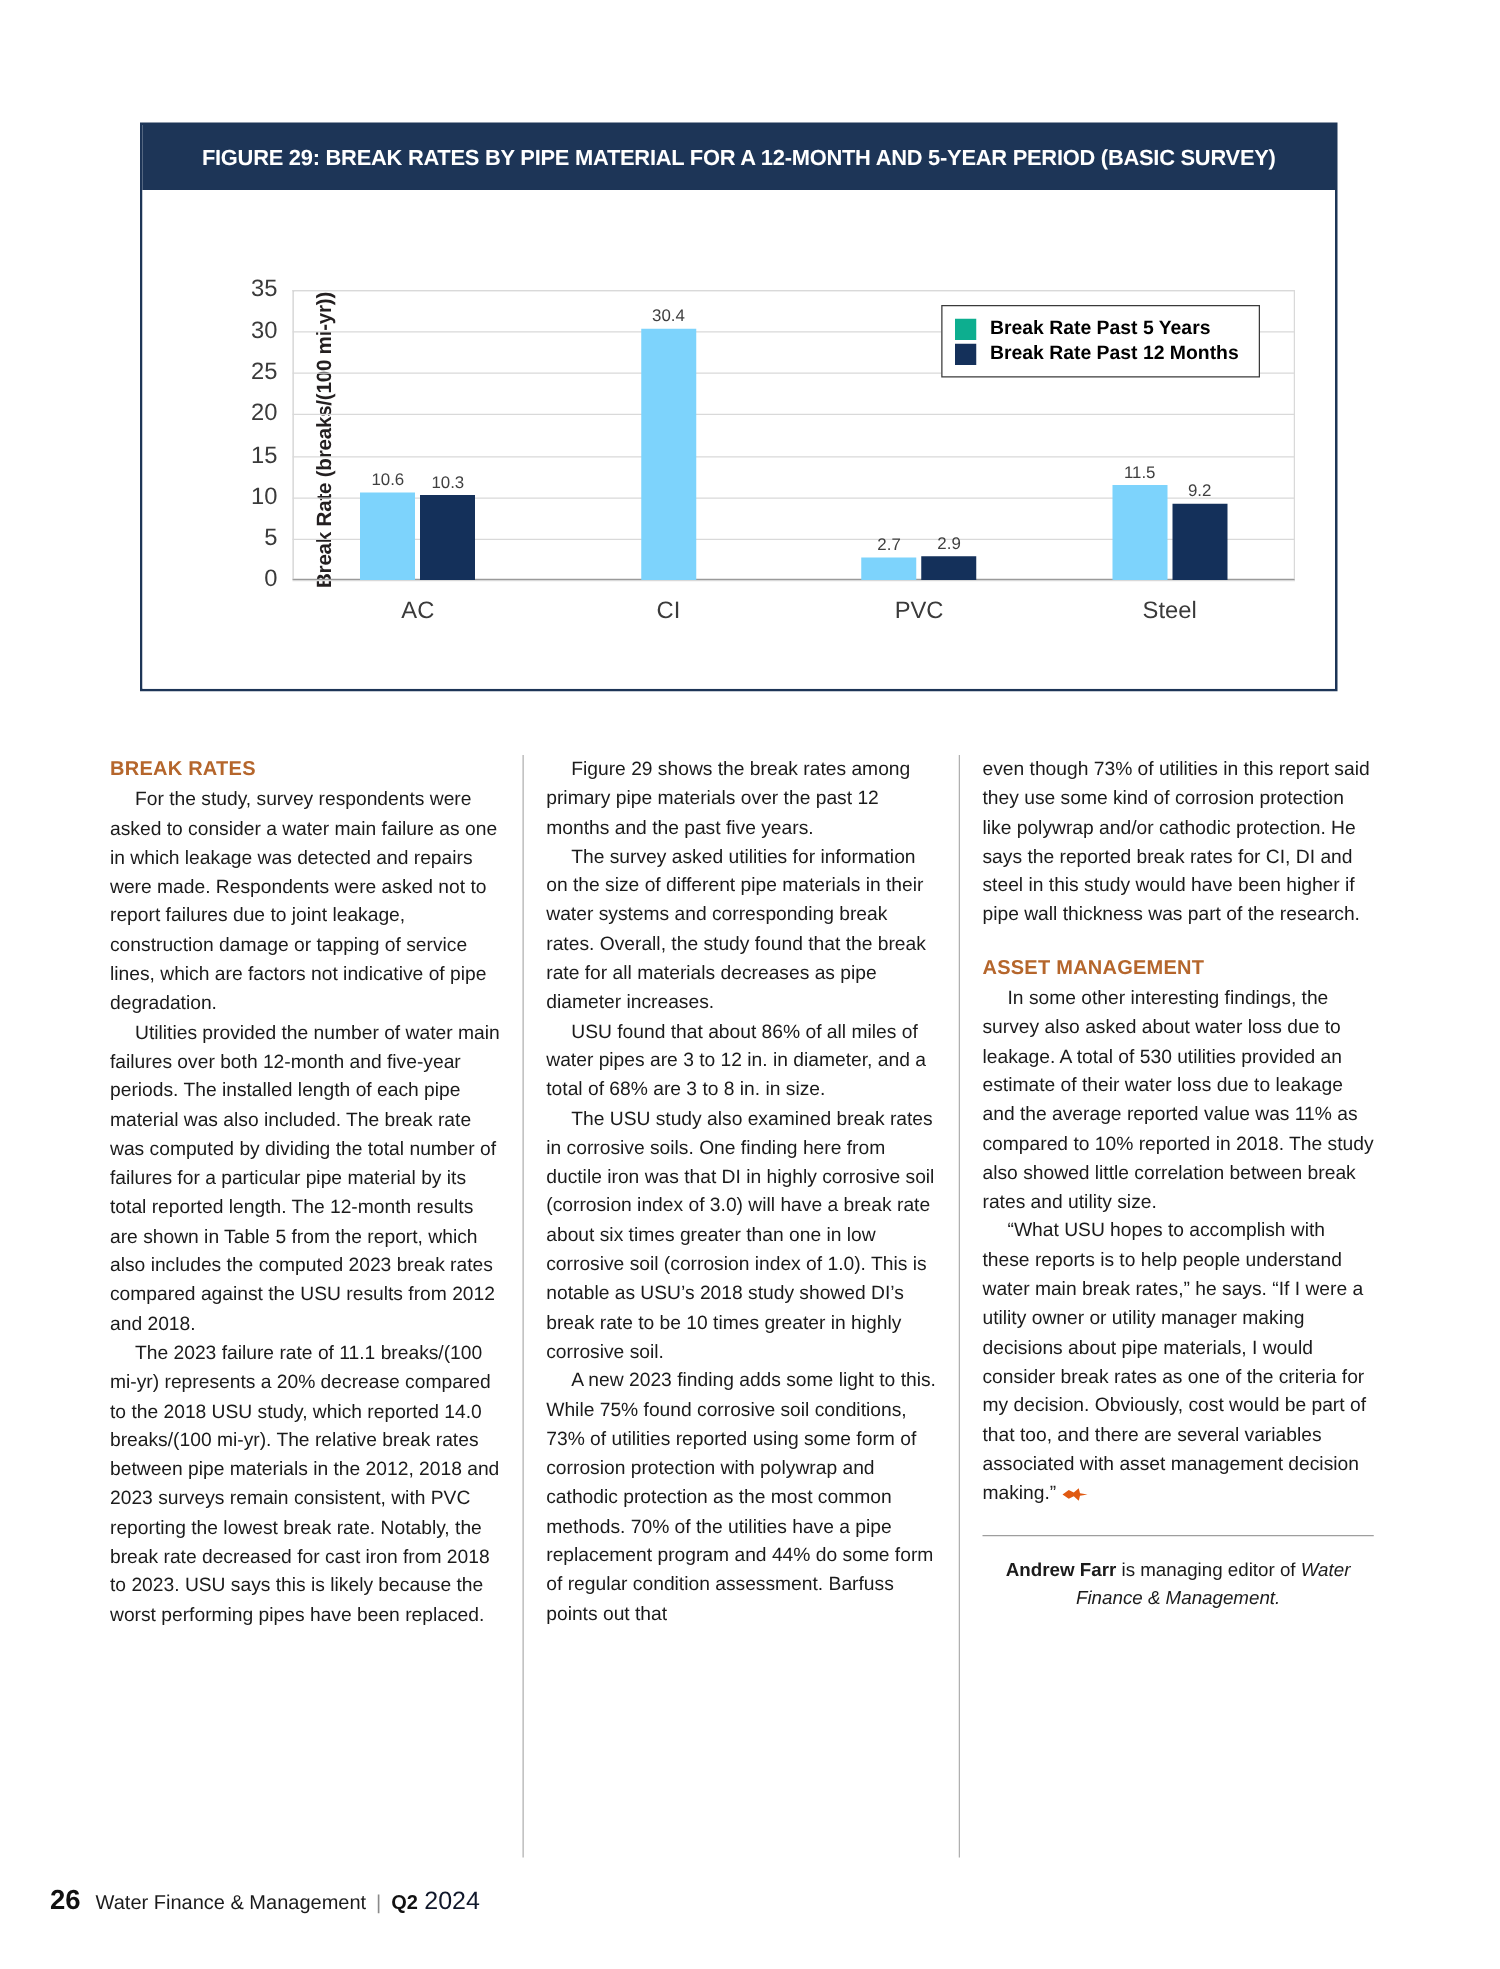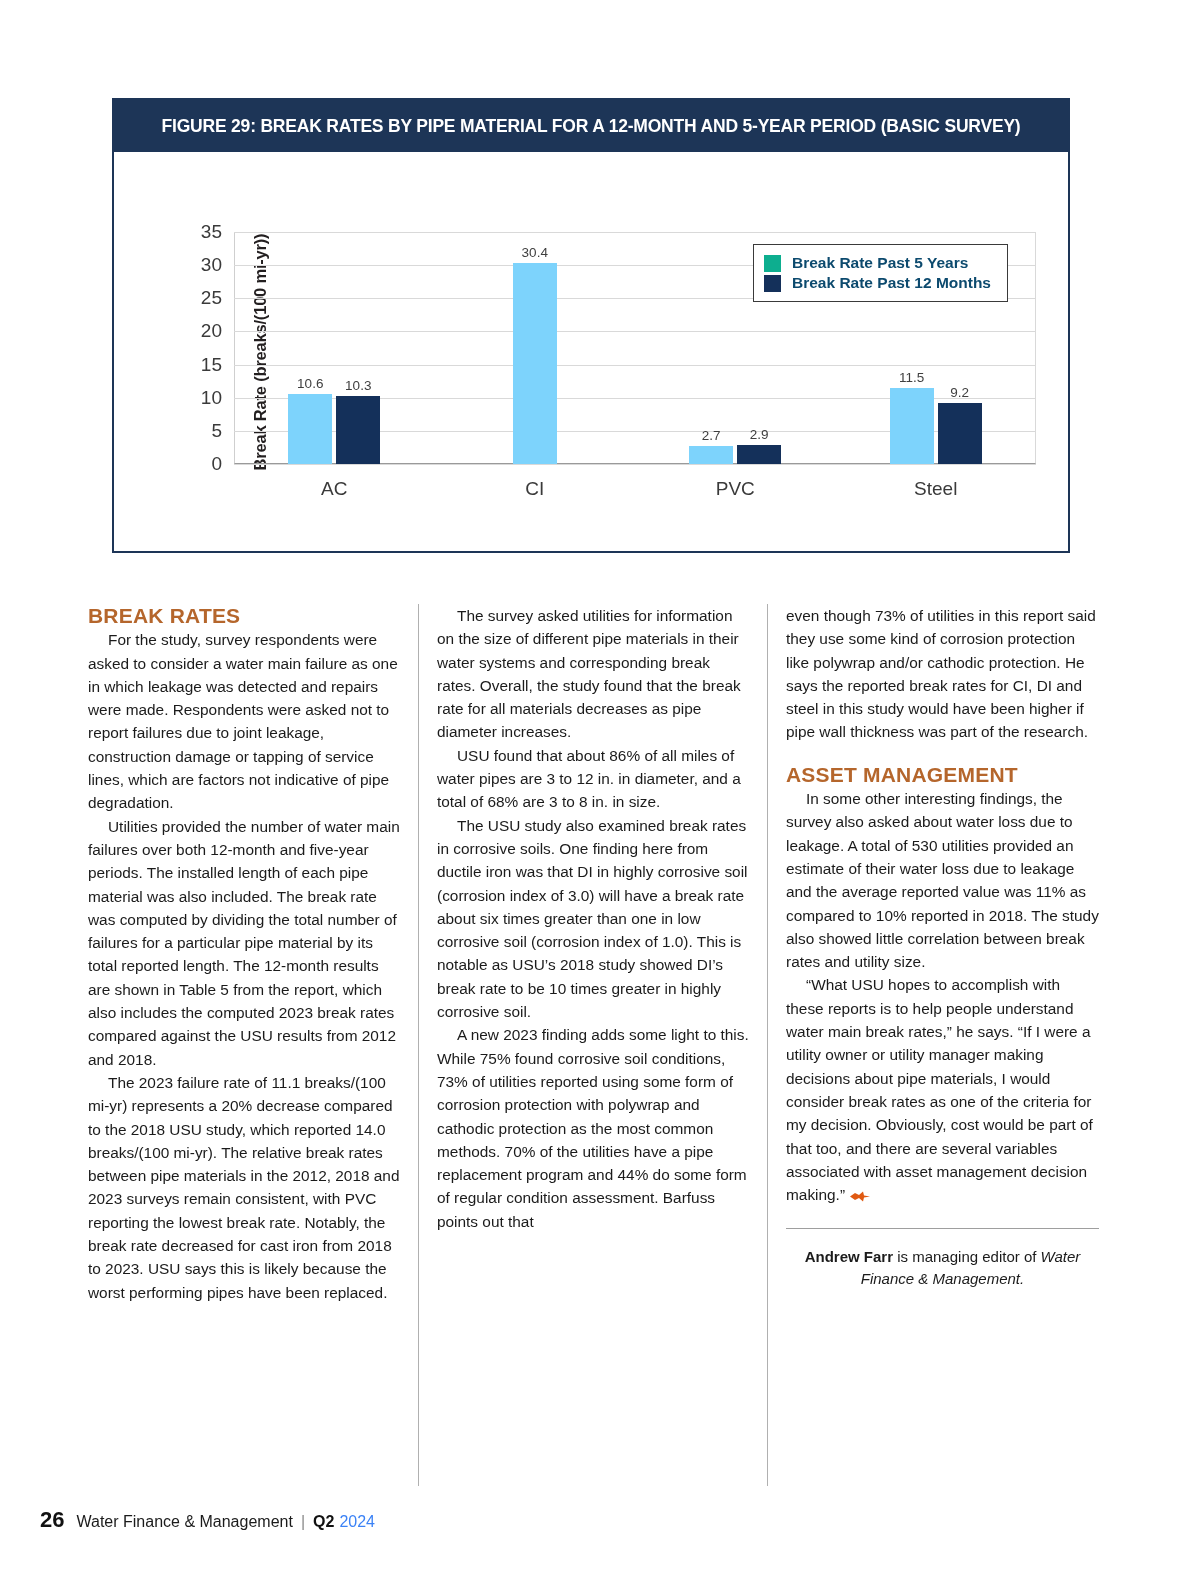--- a/index.html
+++ b/index.html
@@ -148,21 +148,21 @@
   .legend-sw {
     width: 17px; height: 17px;
     margin-right: 11px;
     flex: none;
   }
   .legend-sw.g5 { background: #0dae8f; }
   .legend-sw.g12 { background: #14305a; }
   .legend-lbl {
     font-size: 15.5px;
     font-weight: bold;
-    color: #0c4a6e;
+    color: #000000;
     white-space: nowrap;
   }
 
   
   .cols {
     position: absolute;
     left: 88px;
     top: 604px;
     width: 1024px;
     height: 890px;
@@ -182,21 +182,21 @@
     top: 0;
     width: 1px;
     height: 882px;
     background: #b0b0b0;
   }
   .divider.d1 { left: 330px; }
   .divider.d2 { left: 679px; }
 
   h2.sec {
     margin: 0 0 1px 0;
-    font-size: 21px;
+    font-size: 16px;
     font-weight: bold;
     color: #b5662c;
     letter-spacing: 0.2px;
   }
   h2.sec.mt { margin-top: 19px; }
   p.para {
     margin: 0;
     text-indent: 20px;
     text-align: left;
   }
@@ -244,21 +244,21 @@
   .footer .mag {
     font-size: 16px;
     color: #1b1b1b;
   }
   .footer .sep {
     color: #8a8a8a;
     margin: 0 8px;
     font-size: 16px;
   }
   .footer .q { font-size: 16px; font-weight: bold; color: #111; }
-  .footer .yr { font-size: 16px; color: #3b82f6; margin-left: 5px; }
+  .footer .yr { font-size: 20px; color: #0f172a; margin-left: 5px; }
 </style>
 </head>
 <body>
 
 <div class="figure-wrap">
 
   <div class="figure-title-band">
     <span class="ttl">FIGURE 29: BREAK RATES BY PIPE MATERIAL FOR A 12-MONTH AND 5-YEAR PERIOD (BASIC SURVEY)</span>
   </div>
 
@@ -352,20 +352,21 @@
   <div class="divider d2"></div>
 
   <div class="col c1">
     <h2 class="sec">BREAK RATES</h2>
     <p class="para">For the study, survey respondents were asked to consider a water main failure as one in which leakage was detected and repairs were made. Respondents were asked not to report failures due to joint leakage, construction damage or tapping of service lines, which are factors not indicative of pipe degradation.</p>
     <p class="para">Utilities provided the number of water main failures over both 12-month and five-year periods. The installed length of each pipe material was also included. The break rate was computed by dividing the total number of failures for a particular pipe material by its total reported length. The 12-month results are shown in Table 5 from the report, which also includes the computed 2023 break rates compared against the USU results from 2012 and 2018.</p>
     <p class="para">The 2023 failure rate of 11.1 breaks/(100 mi-yr) represents a 20% decrease compared to the 2018 USU study, which reported 14.0 breaks/(100 mi-yr). The relative break rates between pipe materials in the 2012, 2018 and 2023 surveys remain consistent, with PVC reporting the lowest break rate. Notably, the break rate decreased for cast iron from 2018 to 2023. USU says this is likely because the worst performing pipes have been replaced.</p>
   </div>
 
   <div class="col c2">
+    <p class="para">Figure 29 shows the break rates among primary pipe materials over the past 12 months and the past five years.</p>
     <p class="para">The survey asked utilities for information on the size of different pipe materials in their water systems and corresponding break rates. Overall, the study found that the break rate for all materials decreases as pipe diameter increases.</p>
     <p class="para">USU found that about 86% of all miles of water pipes are 3 to 12 in. in diameter, and a total of 68% are 3 to 8 in. in size.</p>
     <p class="para">The USU study also examined break rates in corrosive soils. One finding here from ductile iron was that DI in highly corrosive soil (corrosion index of 3.0) will have a break rate about six times greater than one in low corrosive soil (corrosion index of 1.0). This is notable as USU’s 2018 study showed DI’s break rate to be 10 times greater in highly corrosive soil.</p>
     <p class="para">A new 2023 finding adds some light to this. While 75% found corrosive soil conditions, 73% of utilities reported using some form of corrosion protection with polywrap and cathodic protection as the most common methods. 70% of the utilities have a pipe replacement program and 44% do some form of regular condition assessment. Barfuss points out that</p>
   </div>
 
   <div class="col c3">
     <p class="para" style="text-indent:0">even though 73% of utilities in this report said they use some kind of corrosion protection like polywrap and/or cathodic protection. He says the reported break rates for CI, DI and steel in this study would have been higher if pipe wall thickness was part of the research.</p>
     <h2 class="sec mt">ASSET MANAGEMENT</h2>
     <p class="para">In some other interesting findings, the survey also asked about water loss due to leakage. A total of 530 utilities provided an estimate of their water loss due to leakage and the average reported value was 11% as compared to 10% reported in 2018. The study also showed little correlation between break rates and utility size.</p>

